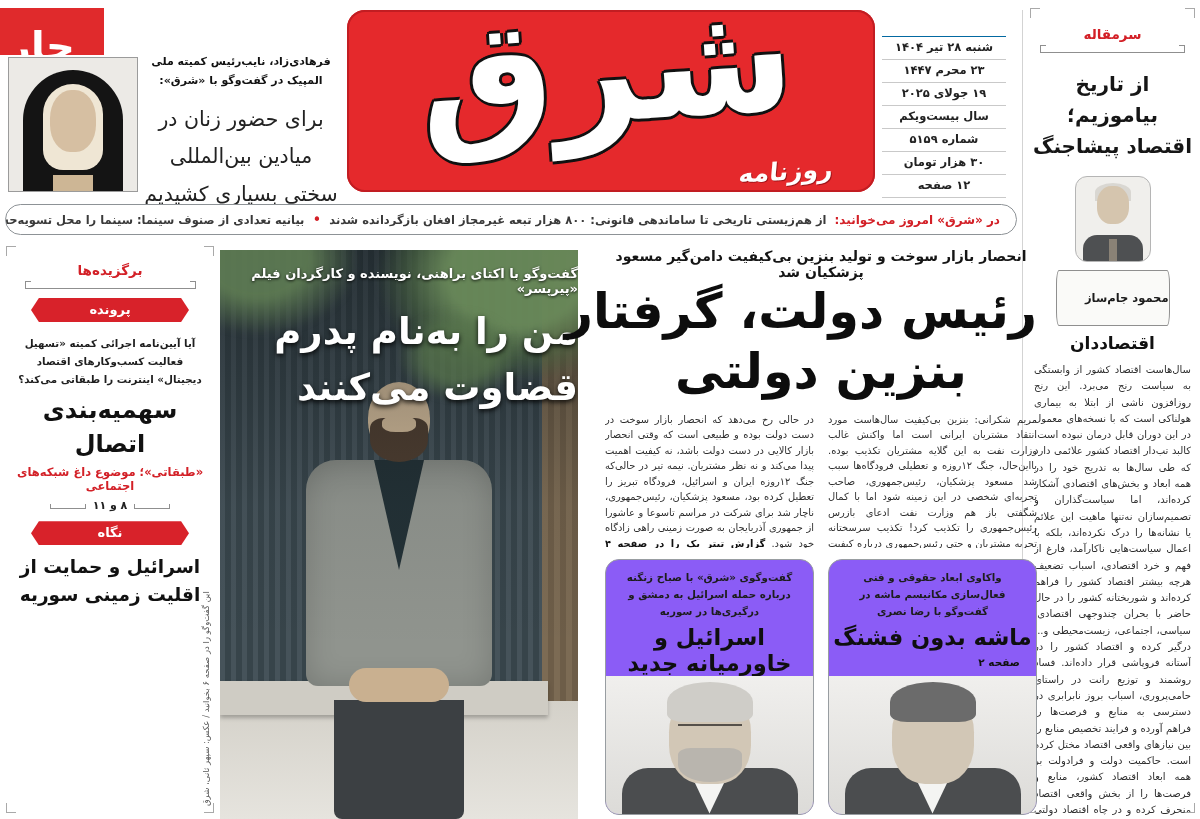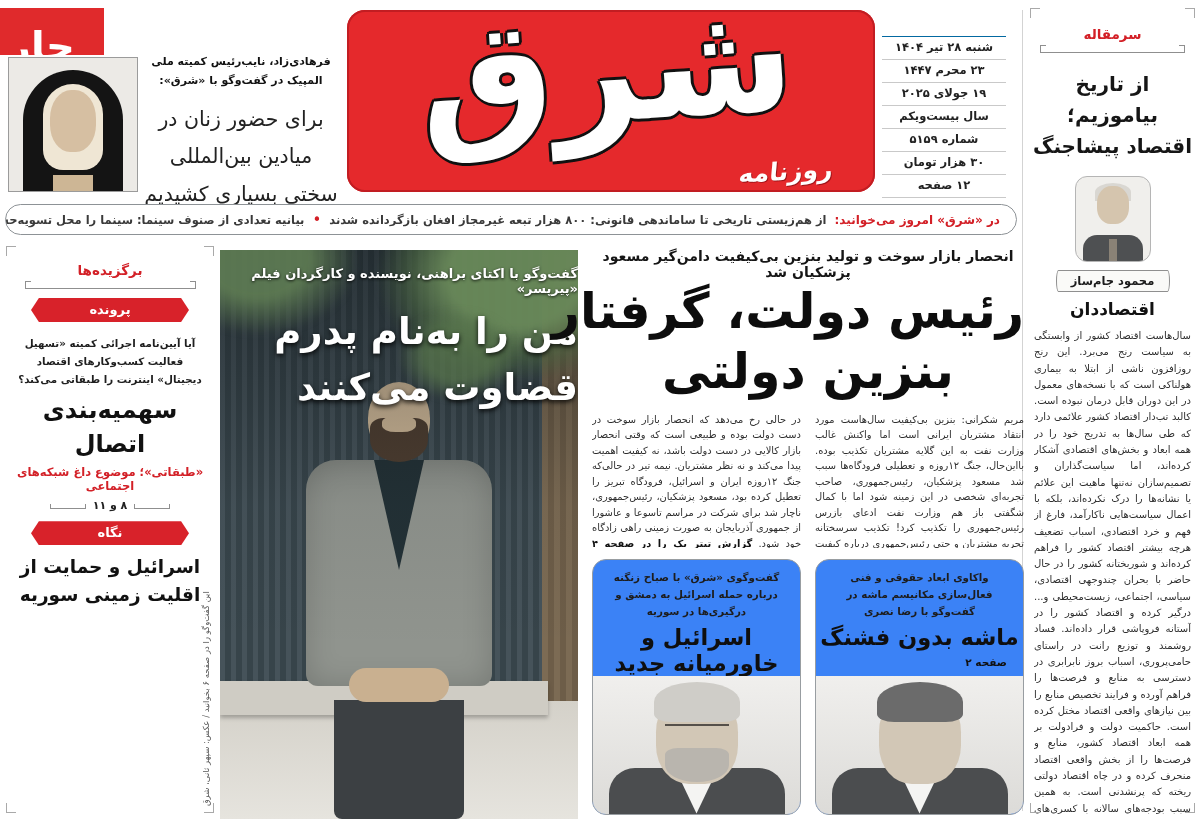--- a/index.html
+++ b/index.html
@@ -68,21 +68,21 @@
   .orn-rule::before,.orn-rule::after{content:"";position:absolute;bottom:-1px;width:5px;height:7px;border:1px solid #8f8f8f;border-bottom:none;}
   .orn-rule::before{right:0;border-left:none;} .orn-rule::after{left:0;border-right:none;}
   .ed-headline{margin:16px 0 0;font-size:20px;font-weight:bold;text-align:center;line-height:1.55;color:#161616;}
   .ed-photo{position:relative;width:74px;height:84px;margin:14px auto 0;background:#f0efec;
             border:1px solid #b5b5b5;border-radius:12px;overflow:hidden;}
   .ed-hair{position:absolute;top:6px;left:19px;width:36px;height:18px;background:#d9d7d2;border-radius:50% 50% 0 0;}
   .ed-head{position:absolute;top:9px;left:21px;width:32px;height:38px;background:#d5c5ae;border-radius:45% 45% 42% 42%;}
   .ed-suit{position:absolute;bottom:0;left:7px;width:60px;height:26px;background:#4e5052;border-radius:14px 14px 0 0;}
   .ed-tie{position:absolute;bottom:0;left:33px;width:8px;height:22px;background:#8a8276;}
   .ed-name{display:block;width:112px;margin:8px auto 0;border:1px solid #8f8f8f;border-radius:3px/14px;
-           font-size:11.5px;font-weight:bold;text-align:center;padding:3px 0;background:#fafaf8;}
+           font-size:11.5px;font-weight:bold;text-align:right;padding:20px 0;background:#fafaf8;}
   .ed-role{font-size:17px;font-weight:bold;text-align:center;margin-top:7px;color:#111;}
   .ed-body{margin:9px 2px 0;font-size:10px;line-height:1.63;text-align:justify;color:#2e2e2e;
            height:497px;overflow:hidden;}
 
   
   .sidebar{position:absolute;top:246px;left:6px;width:208px;height:567px;padding:2px 9px;box-sizing:border-box;text-align:center;}
   .sb-kicker{font-size:10.3px;font-weight:bold;line-height:1.75;color:#1f1f1f;margin-top:12px;}
   .sb-h1{font-size:24px;font-weight:bold;line-height:1.4;margin-top:6px;color:#111;}
   .sb-h2{font-size:18.5px;font-weight:bold;line-height:1.5;margin-top:8px;color:#111;}
   .sb-sub{font-size:11.5px;font-weight:bold;color:#d32027;margin-top:4px;}
@@ -115,31 +115,31 @@
             box-shadow:inset 0 0 30px rgba(0,0,0,.18);}
   .m-lapel{position:absolute;top:78px;left:80px;width:50px;height:110px;background:#233136;clip-path:polygon(0 0,100% 0,50% 100%);}
   .m-hands{position:absolute;top:286px;left:55px;width:100px;height:34px;background:#c9b090;border-radius:18px;}
   .m-legs{position:absolute;top:318px;left:40px;width:130px;height:119px;background:#3c4043;border-radius:0 0 8px 8px;}
   .ps-overlay{position:absolute;top:16px;left:0;right:0;text-align:right;color:#fff;}
   .ps-kicker{font-size:13px;font-weight:bold;text-shadow:0 1px 3px rgba(0,0,0,.9);}
   .ps-headline{margin-top:8px;font-size:37px;font-weight:bold;line-height:1.5;text-shadow:0 2px 5px rgba(0,0,0,.9);padding-left:8px;}
   .ps-headline span{display:block;}
 
   
-  .main-story{position:absolute;top:248px;left:592px;width:432px;height:566px;text-align:center;}
+  .main-story{position:absolute;top:248px;left:605px;width:432px;height:566px;text-align:center;}
   .ms-kicker{font-size:14px;font-weight:bold;color:#151515;}
   .ms-headline{margin:2px 0 0;font-size:49px;font-weight:900;line-height:1.22;color:#0d0d0d;letter-spacing:-1px;}
   .ms-headline span{display:block;white-space:nowrap;}
   .ms-cols{display:flex;gap:14px;margin-top:10px;height:136px;overflow:hidden;}
   .ms-col{flex:1;font-size:9.9px;line-height:1.57;text-align:justify;color:#2e2e2e;margin:0;}
   .ms-read{font-weight:bold;color:#111;}
   
   .boxes{display:flex;gap:14px;margin-top:11px;}
   .box{position:relative;flex:1;height:256px;border:1.5px solid #989da1;border-radius:14px;
-       overflow:hidden;background:#3b82f6;padding-top:9px;box-sizing:border-box;}
+       overflow:hidden;background:#8b5cf6;padding-top:9px;box-sizing:border-box;}
   .bx-kicker{font-size:10.3px;font-weight:bold;line-height:1.65;text-align:center;padding:0 10px;color:#1d1d1d;}
   .bx-headline{font-size:22.5px;font-weight:bold;text-align:center;margin-top:5px;color:#0f0f0f;}
   .bx-page{font-size:10.5px;font-weight:bold;text-align:right;padding-right:16px;margin-top:6px;color:#111;}
   .bx-photo{position:absolute;left:0;right:0;bottom:0;height:138px;background:linear-gradient(#f0efed,#dcdbd8);}
   .bx-head{position:absolute;top:12px;left:50%;transform:translateX(-50%);width:82px;height:96px;
            background:#d2c7b6;border-radius:46% 46% 40% 40%;}
   .bx-hair{position:absolute;top:6px;left:50%;transform:translateX(-50%);width:86px;height:40px;border-radius:50% 50% 20% 20%;}
   .bx-suit{position:absolute;bottom:0;left:50%;transform:translateX(-50%);width:176px;height:46px;
            background:#4b4d4f;border-radius:26px 26px 0 0;}
   .bx-shirt{position:absolute;bottom:0;left:50%;transform:translateX(-50%);width:42px;height:44px;

